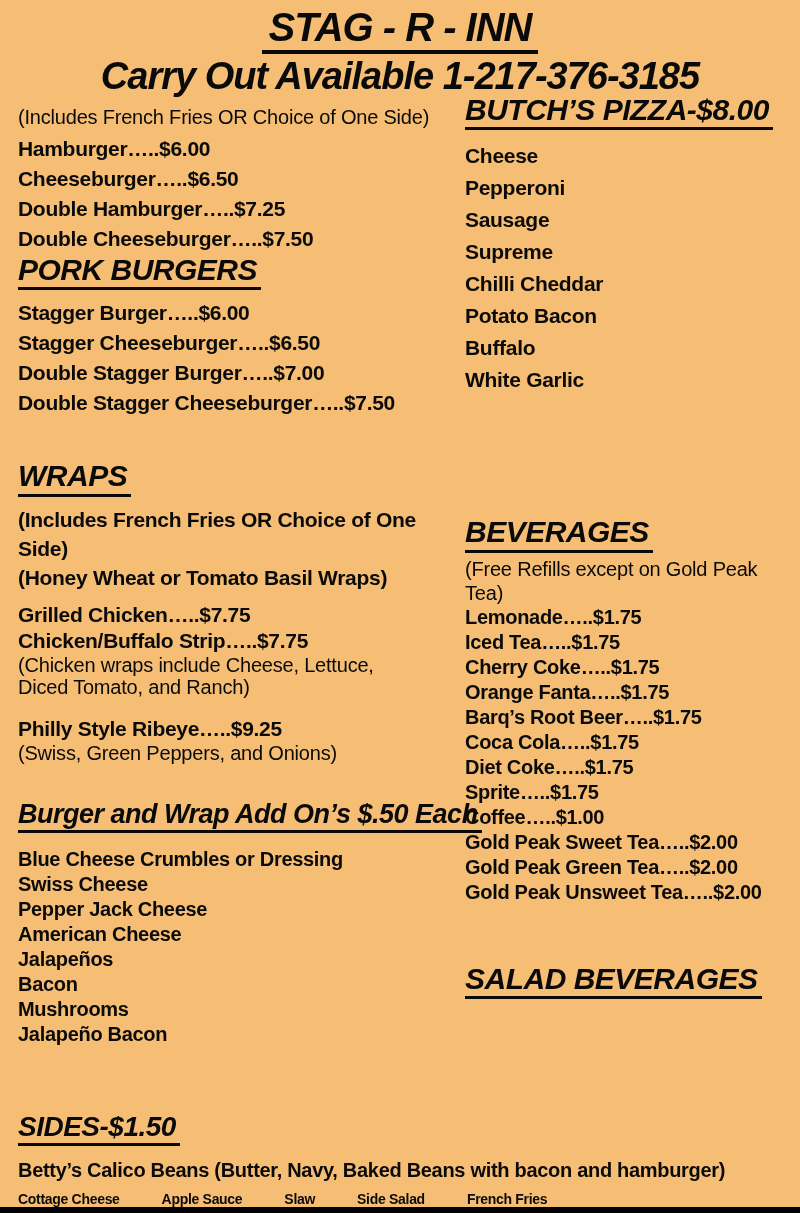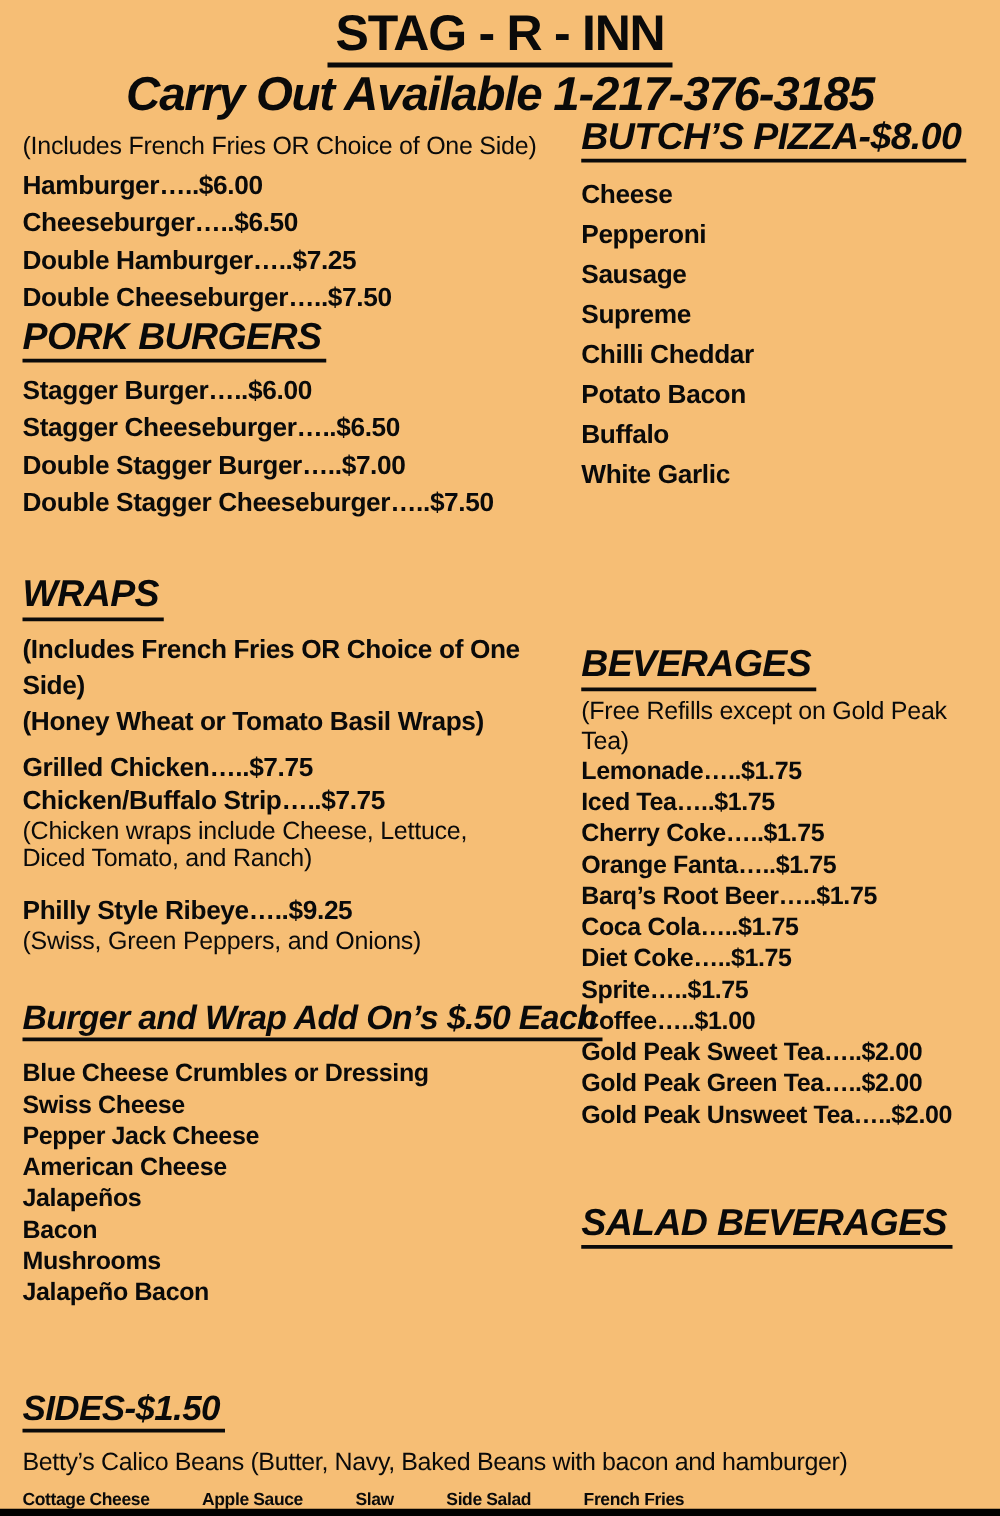--- a/index.html
+++ b/index.html
@@ -9,21 +9,21 @@
     height: 1213px;
     background: #F6BE75;
     color: #0a0a0a;
     font-family: "Liberation Sans", "DejaVu Sans", sans-serif;
     overflow: hidden;
   }
   
   .hdr { text-align: center; padding-top: 6px; }
   .hdr-title {
     display: inline-block;
-    font-weight: bold;
+    font-style: italic; font-weight: bold;
     font-size: 40px; line-height: 1.05;
     letter-spacing: -1px;
     border-bottom: 4px solid #0a0a0a;
     padding: 0 6px 2px 6px;
   }
   .hdr-sub {
     font-style: italic; font-weight: bold;
     font-size: 38px; line-height: 1.1;
     letter-spacing: -1px;
     margin-top: 2px;
@@ -64,21 +64,21 @@
   .pizza-items    { margin-top: 10px; }
   .pizza-items .item { line-height: 32px; }
   .bev-head       { margin-top: 120px; }
   .bev-note       { margin-top: 4px; line-height: 24px; }
   .bev-items .item { font-size: 20px; line-height: 25px; }
   .salad-head     { margin-top: 58px; }
   .salad-items    { margin-top: 14px; }
   .salad-items .item { font-size: 20px; line-height: 30px; }
 
   .sides-head     { font-size: 28px; }
-  .betty-line     { margin-top: 12px; font-weight: normal; font-size: 20px; line-height: 24px; letter-spacing: -0.3px; white-space: nowrap; }
+  .betty-line     { margin-top: 12px; font-weight: bold; font-size: 20px; line-height: 24px; letter-spacing: -0.3px; white-space: nowrap; }
   .cottage-line   { margin-top: 5px; }
   .cottage-line .item { display: inline-block; font-size: 14px; line-height: 24px; margin-right: 42px; }
 
   .footer-bar {
     position: absolute; left: 0; right: 0; bottom: 0;
     height: 6px; background: #000000;
   }
 </style>
 </head>
 <body>

